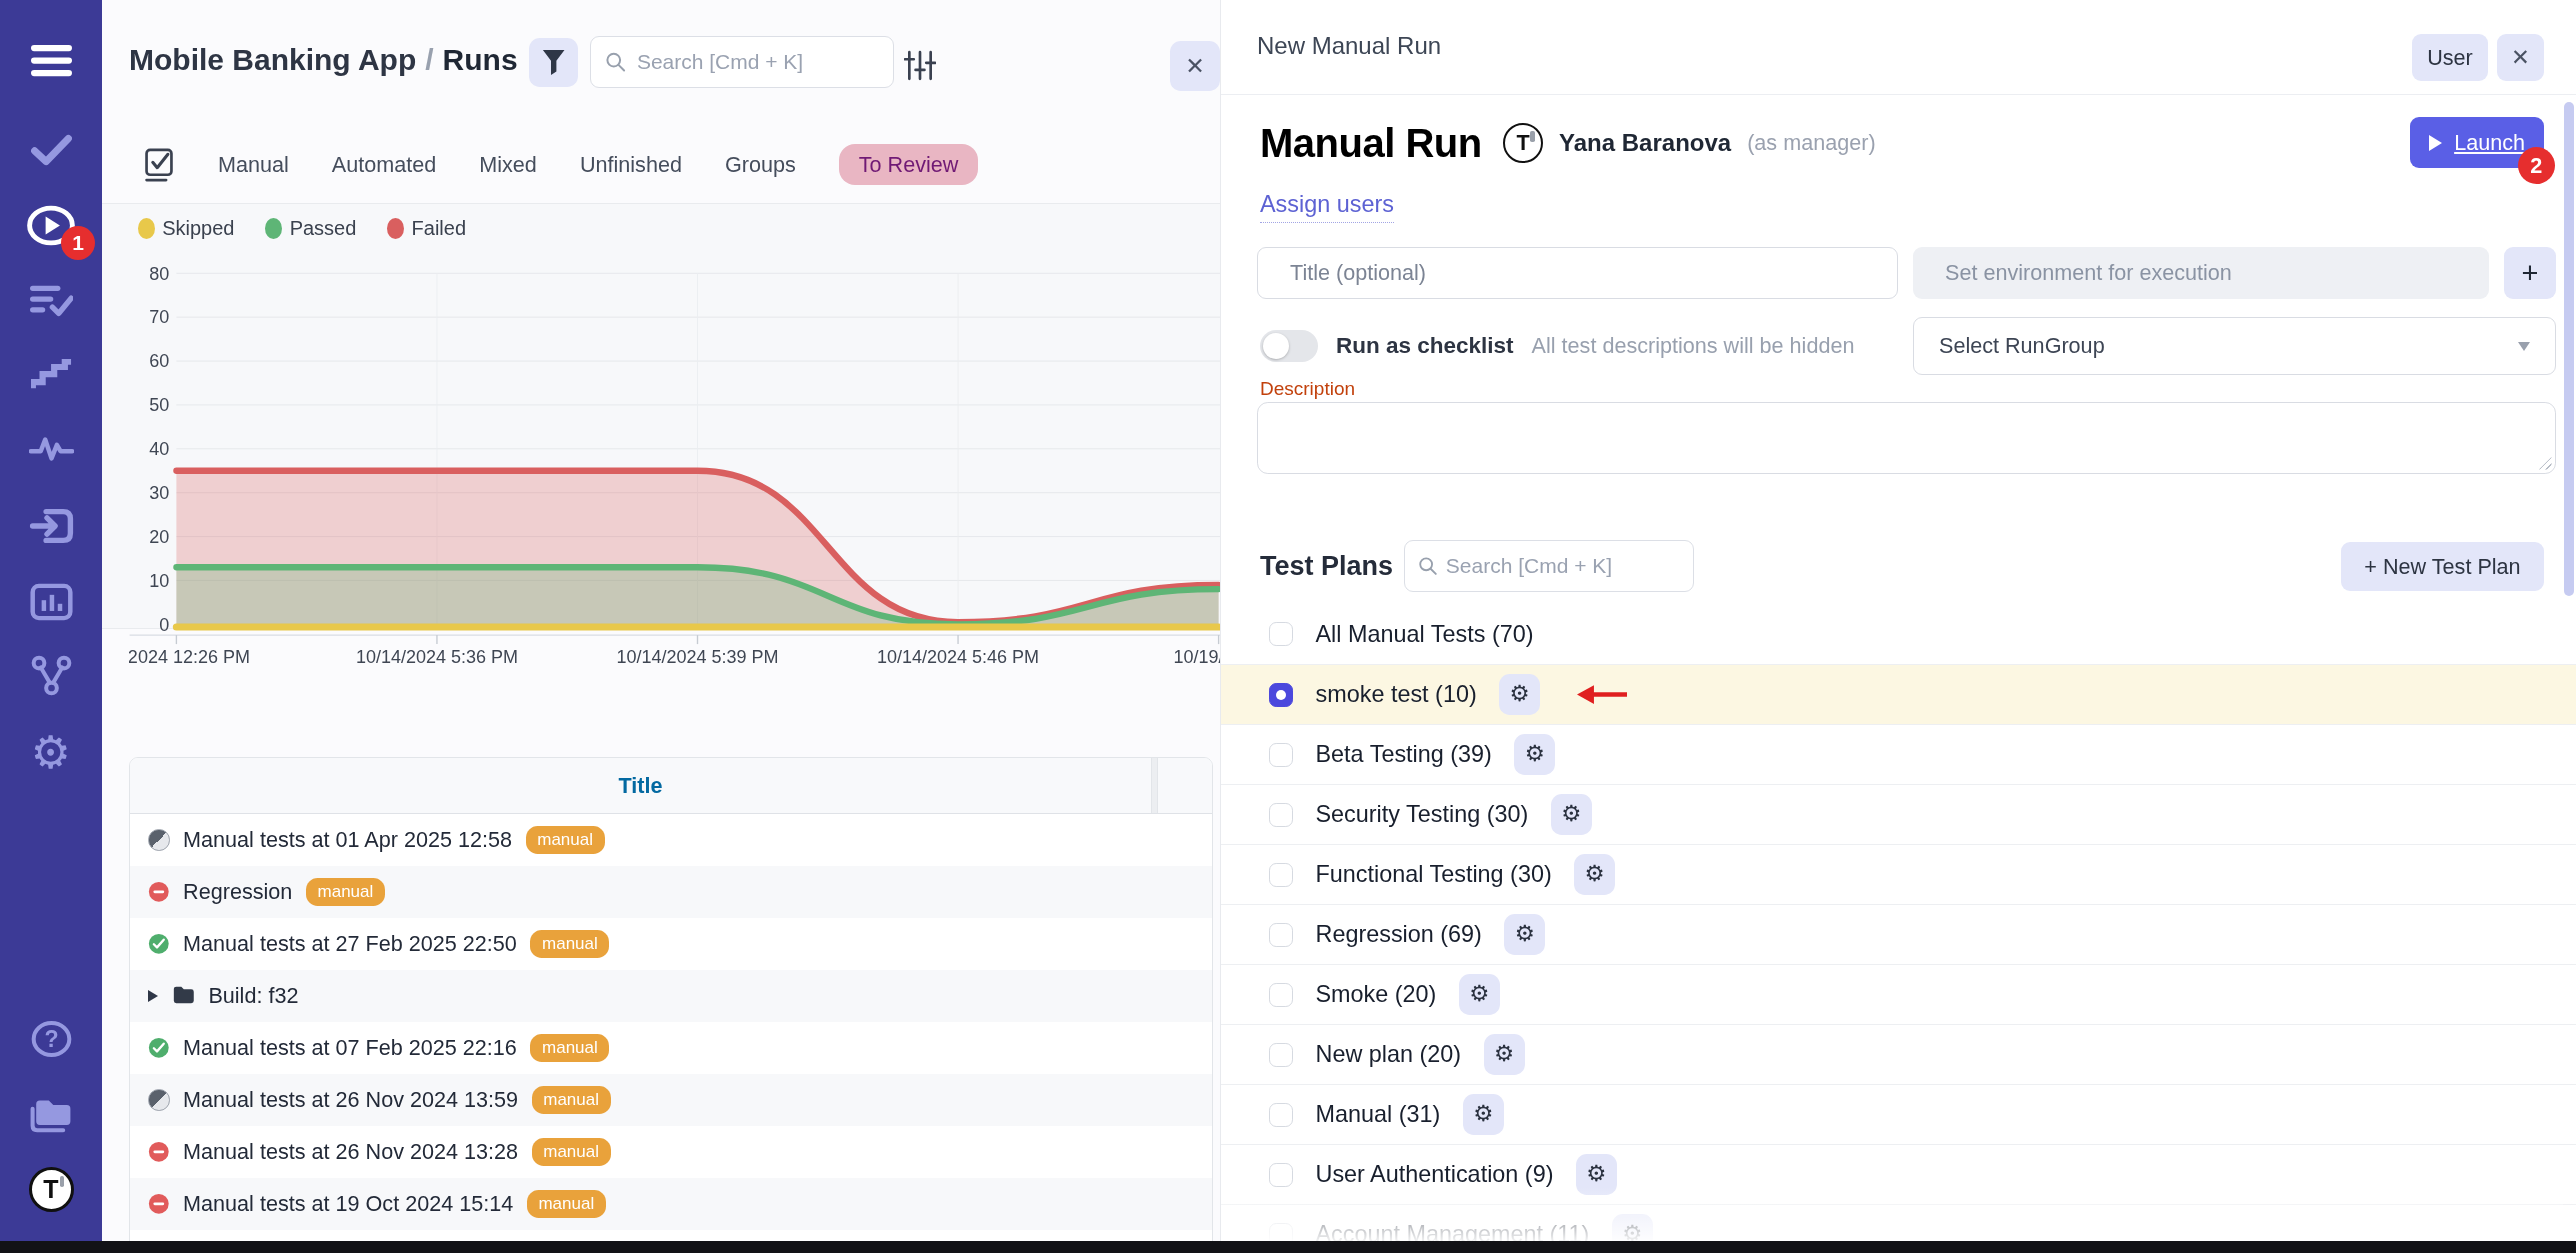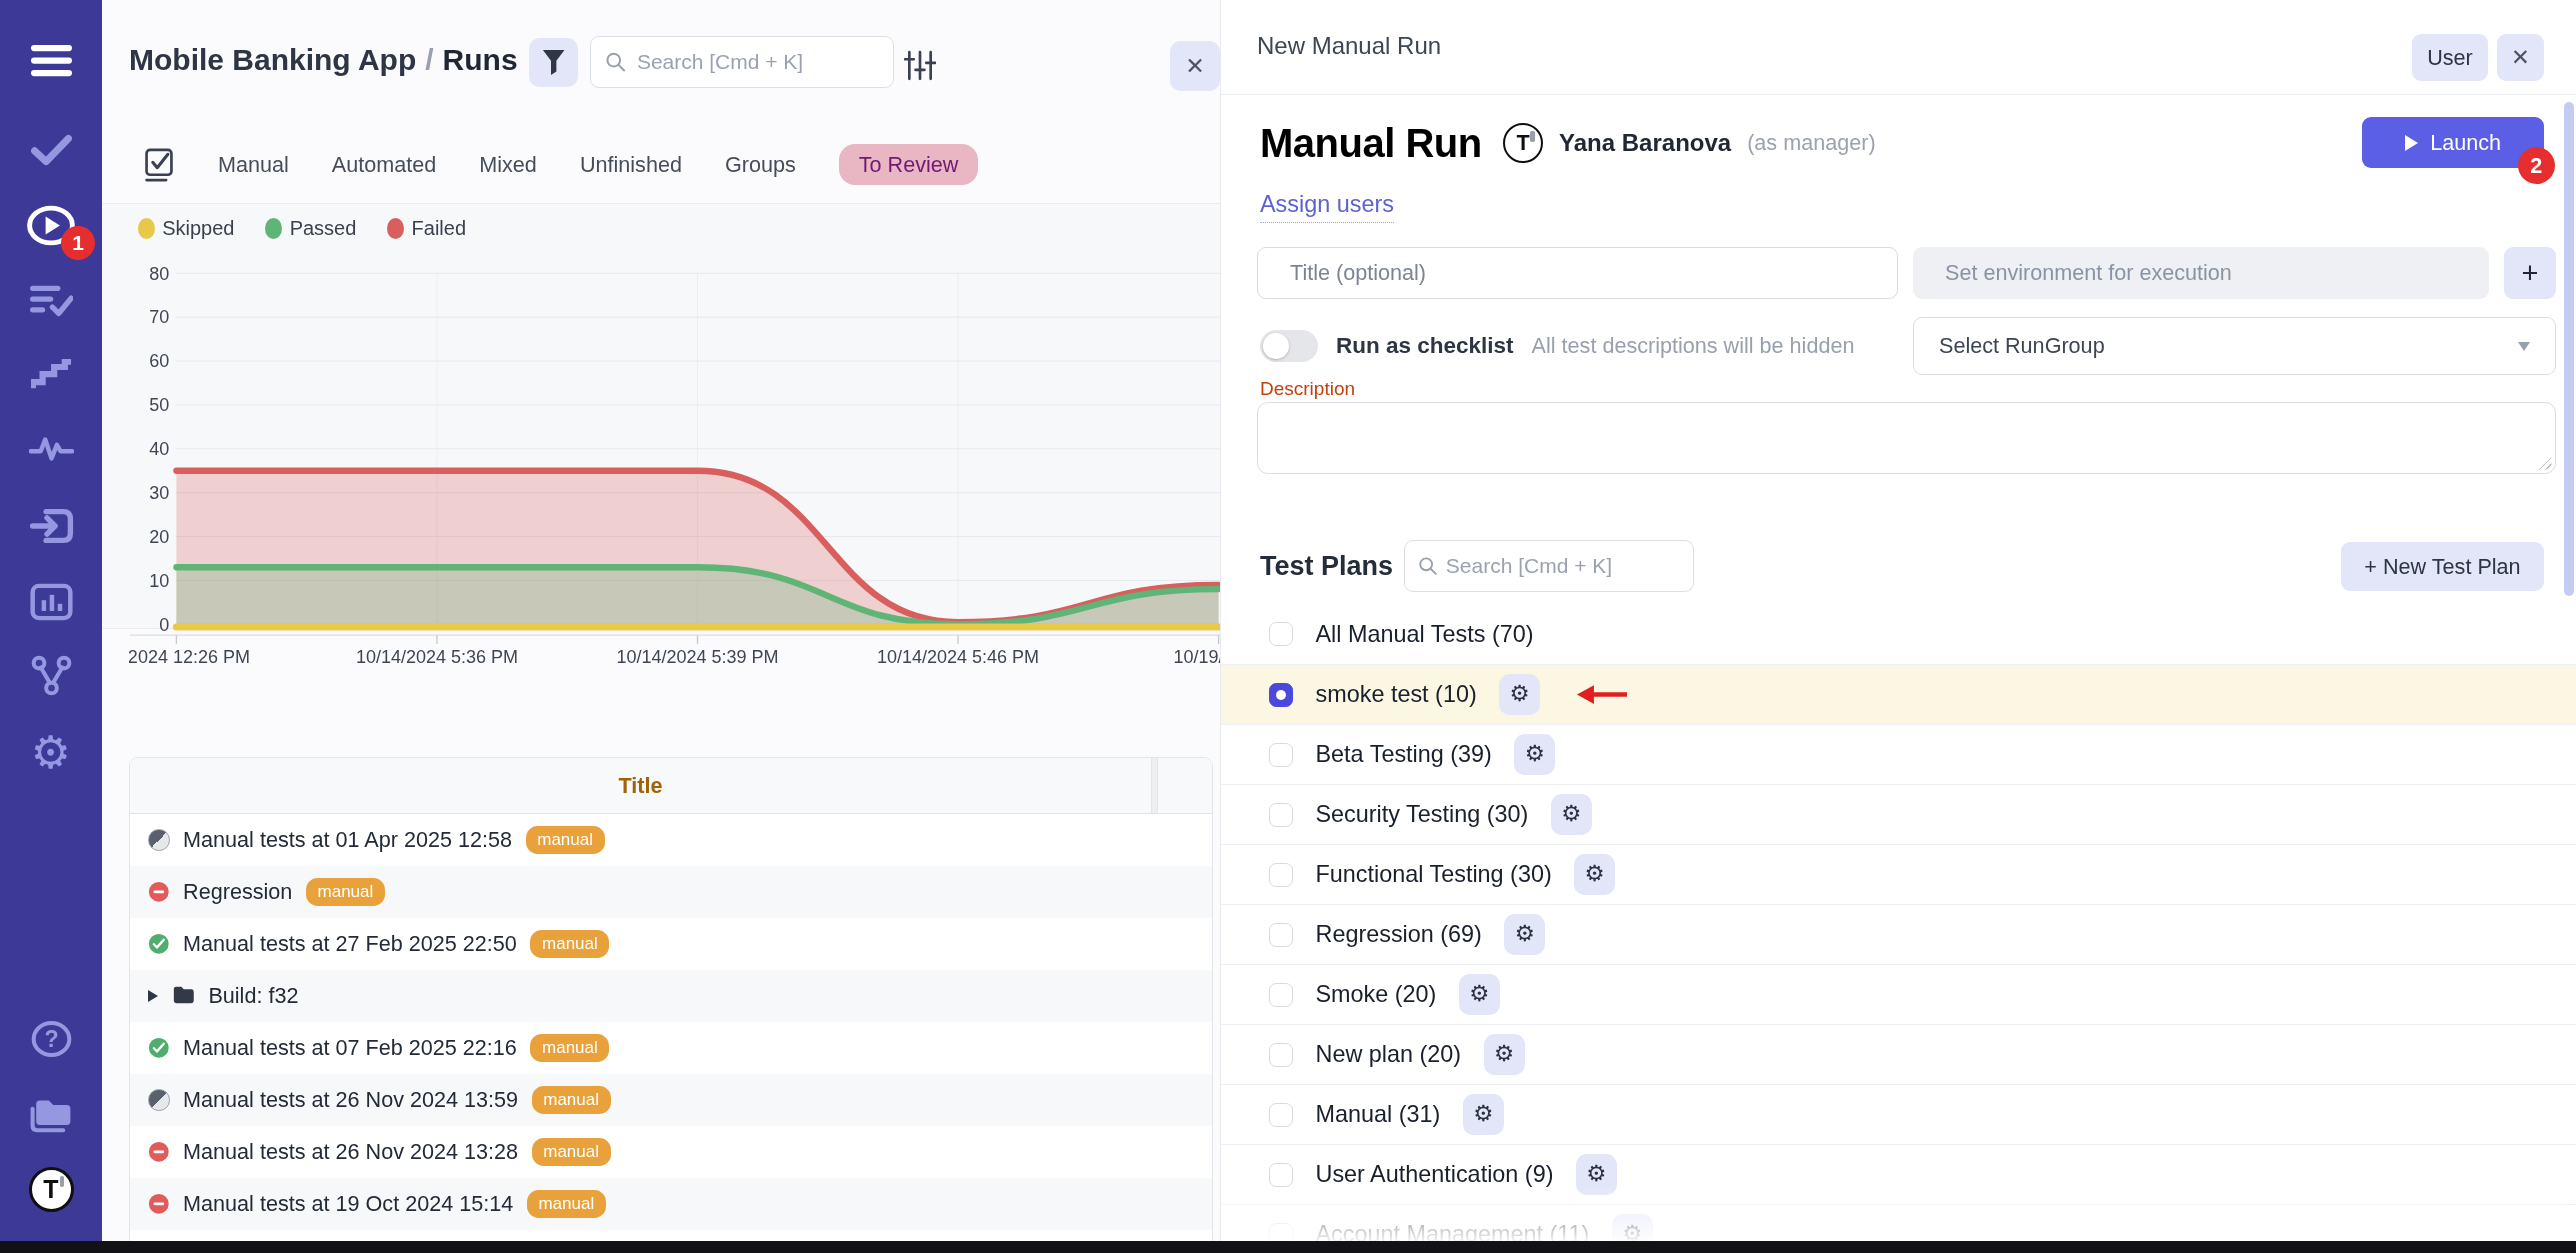--- a/index.html
+++ b/index.html
@@ -41,21 +41,21 @@
   .tab.active{background:var(--tab-active-bg);color:#701a75;padding:7.2px 20px;border-radius:16px;}
 
   .chart-card{position:absolute;left:0;top:203px;width:1119px;height:426px;background:var(--chart-bg);border-top:0.9px solid #e9ebee;border-bottom:0.9px solid #e9ebee;}
   .chart-legend{position:absolute;left:36px;top:12.6px;display:flex;gap:31px;z-index:2;}
   .leg{display:flex;align-items:center;gap:7.2px;font-size:20px;color:#3a414e;cursor:pointer;}
   .leg i{width:17px;height:21px;border-radius:50%;display:inline-block;}
   .chart-svg{position:absolute;left:27px;top:0;}
 
   .runs-table{position:absolute;left:27px;top:757px;width:1084px;height:486px;background:#fff;border:0.9px solid #e2e5e9;border-radius:9px 9px 0 0;overflow:hidden;}
   .rt-header{height:56px;background:#f8f9fb;border-bottom:0.9px solid #dfe2e7;position:relative;display:flex;align-items:center;}
-  .rt-header .th{width:1021px;text-align:center;font-size:21.6px;font-weight:bold;color:#a16207;}
+  .rt-header .th{width:1021px;text-align:center;font-size:21.6px;font-weight:bold;color:#0369a1;}
   .rt-col-div{position:absolute;left:1021px;top:0;bottom:0;width:7.2px;border-left:0.9px solid #e2e5e9;border-right:0.9px solid #e2e5e9;background:#eceef1;}
   .rt-row{height:52px;display:flex;align-items:center;padding-left:18px;gap:13.5px;font-size:21.6px;color:#232a38;cursor:pointer;}
   .rt-row.alt{background:#f7f8fa;}
   .rs{width:21.6px;height:21.6px;display:inline-flex;flex:none;}
   .rs-part{border-radius:50%;border:1.8px solid #9ba1ab;background:conic-gradient(from 45deg,#e6e8ec 0 50%,#5a616c 50% 100%);}
   .badge-manual{background:var(--badge-manual-bg);color:#fff;font-size:17px;padding:3.6px 11.7px;border-radius:11.7px;line-height:1.2;}
   .caret-right{width:0;height:0;border-left:10px solid #2f3747;border-top:6.3px solid transparent;border-bottom:6.3px solid transparent;margin-right:1.8px;}
   .rt-row .ftitle{font-weight:500;}
 
   
@@ -64,21 +64,21 @@
   .rp-title{position:absolute;left:36px;top:32px;font-size:24px;color:#3d4655;}
   .btn-lav{background:var(--lavender-button-bg);border:none;border-radius:9px;font-size:21.6px;color:#2d3442;cursor:pointer;font-family:inherit;}
   .rp-save{position:absolute;top:34px;right:88px;width:76px;height:47px;}
   .rp-close{position:absolute;top:34px;right:32px;width:47px;height:47px;font-size:22.5px;color:#4a5263;}
 
   .run-row{position:absolute;left:39px;top:115px;height:56px;display:flex;align-items:center;gap:16px;}
   .run-title{font-size:40px;font-weight:bold;color:#000000;letter-spacing:-0.5px;margin-right:5.4px;}
   .avatar{width:40px;height:40px;border-width:2.7px;font-size:21.6px;}
   .manager-name{font-size:24px;font-weight:bold;color:#1f2734;}
   .manager-role{font-size:21.6px;color:#9aa1af;}
-  .launch-btn{position:absolute;top:117px;right:32px;height:51px;padding:0 43px;background:var(--accent);border:none;border-radius:9px;color:#fff;font-size:21.6px;display:flex;align-items:center;gap:12.6px;cursor:pointer;font-family:inherit;}
+  .launch-btn{position:absolute;top:117px;right:32px;height:51px;padding:0 19px;background:var(--accent);border:none;border-radius:9px;color:#fff;font-size:21.6px;display:flex;align-items:center;gap:12.6px;cursor:pointer;font-family:inherit;text-decoration:underline;}
   .play-tri{width:0;height:0;border-left:13.5px solid #fff;border-top:8px solid transparent;border-bottom:8px solid transparent;}
   .launch-badge{position:absolute;right:-10.8px;bottom:-16px;width:37px;height:37px;border-radius:50%;background:var(--red-badge);color:#fff;font-size:21.6px;font-weight:bold;display:flex;align-items:center;justify-content:center;}
   .assign-link{position:absolute;left:39px;top:191px;font-size:23.4px;color:var(--link);text-decoration:none;border-bottom:1.8px dotted #a2a5e4;padding-bottom:3.6px;cursor:pointer;}
 
   .inp{position:absolute;height:52px;border-radius:9px;font-size:21.6px;color:var(--txt);padding:0 32px;outline:none;font-family:inherit;}
   .inp::placeholder{color:#7c8494;}
   .inp-title{left:36px;top:247px;width:641px;background:#fff;border:0.9px solid #d9dce3;}
   .inp-env{left:692px;top:247px;width:576px;background:#eef0f4;border:none;}
   .inp-env::placeholder{color:#8a93a3;}
   .btn-plus{position:absolute;left:1283px;top:247px;width:52px;height:52px;font-size:29px;font-weight:300;color:#1f2734;}

